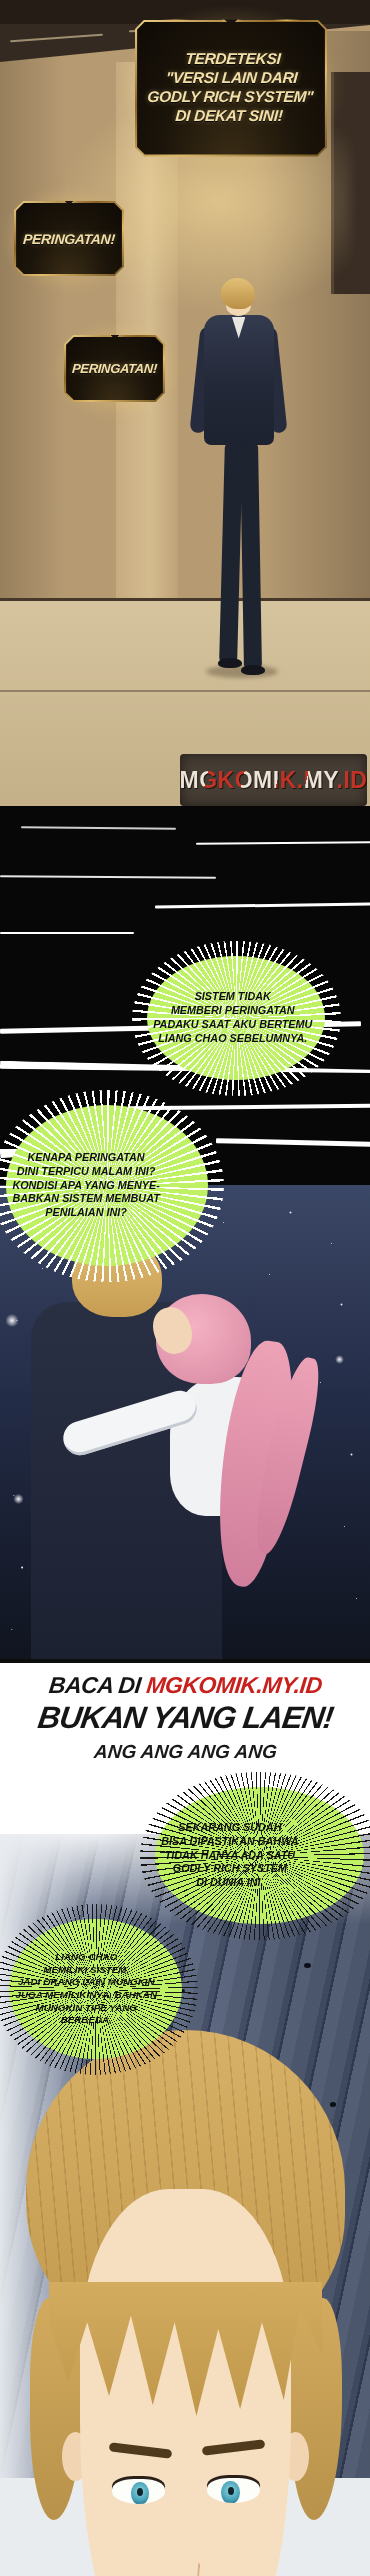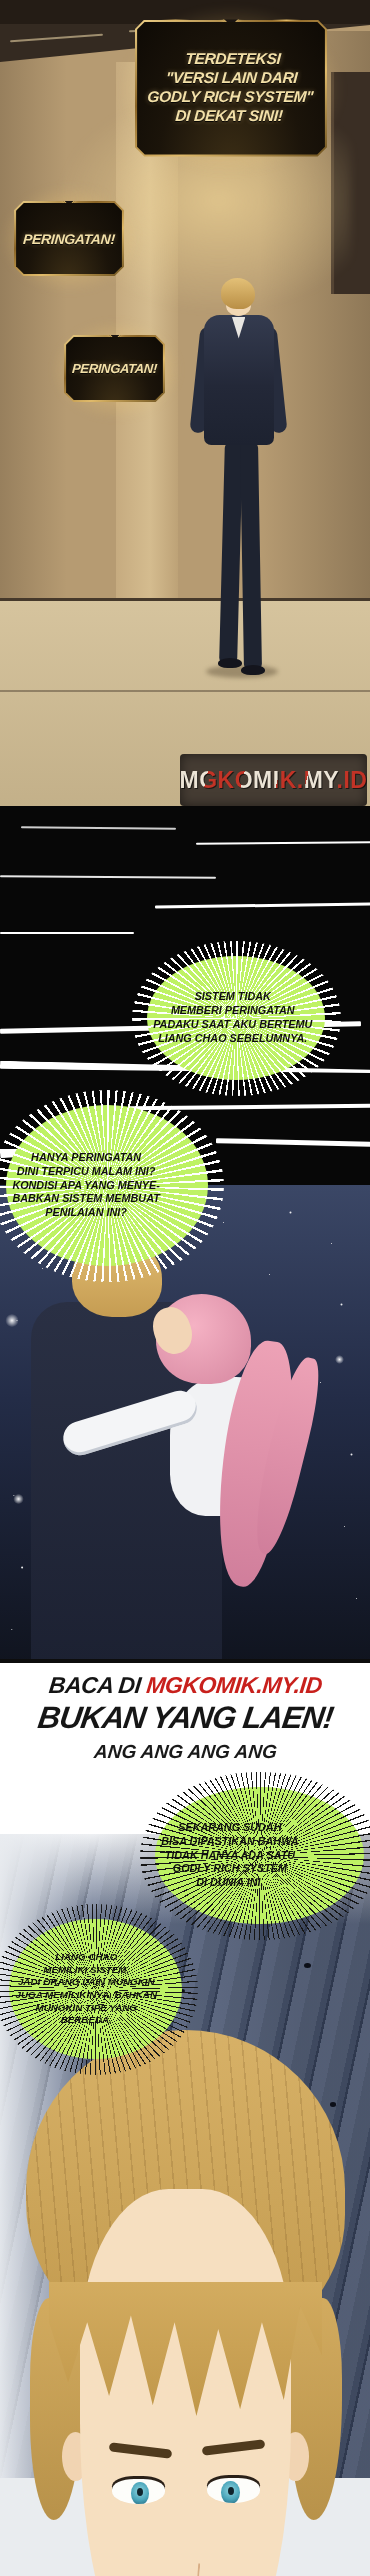--- a/index.html
+++ b/index.html
@@ -250,21 +250,21 @@
   </section>
 
   <div class="burst white-sp" style="left:147px;top:956px;width:178px;height:124px;">
     <div class="btxt">SISTEM TIDAK
 MEMBERI PERINGATAN
 PADAKU SAAT AKU BERTEMU
 LIANG CHAO SEBELUMNYA.</div>
   </div>
 
   <div class="burst white-sp" style="left:6.2px;top:1105px;width:202px;height:161px;">
-    <div class="btxt">HANYA PERINGATAN
+    <div class="btxt">KENAPA PERINGATAN
 DINI TERPICU MALAM INI?
 KONDISI APA YANG MENYE-
 BABKAN SISTEM MEMBUAT
 PENILAIAN INI?</div>
   </div>
 
   <div class="burst dark-sp" style="left:9.3px;top:1919px;width:173px;height:140px;">
     <div class="btxt" style="font-size:9.8px;">LIANG CHAO
 MEMILIKI SISTEM,
 JADI ORANG LAIN MUNGKIN

